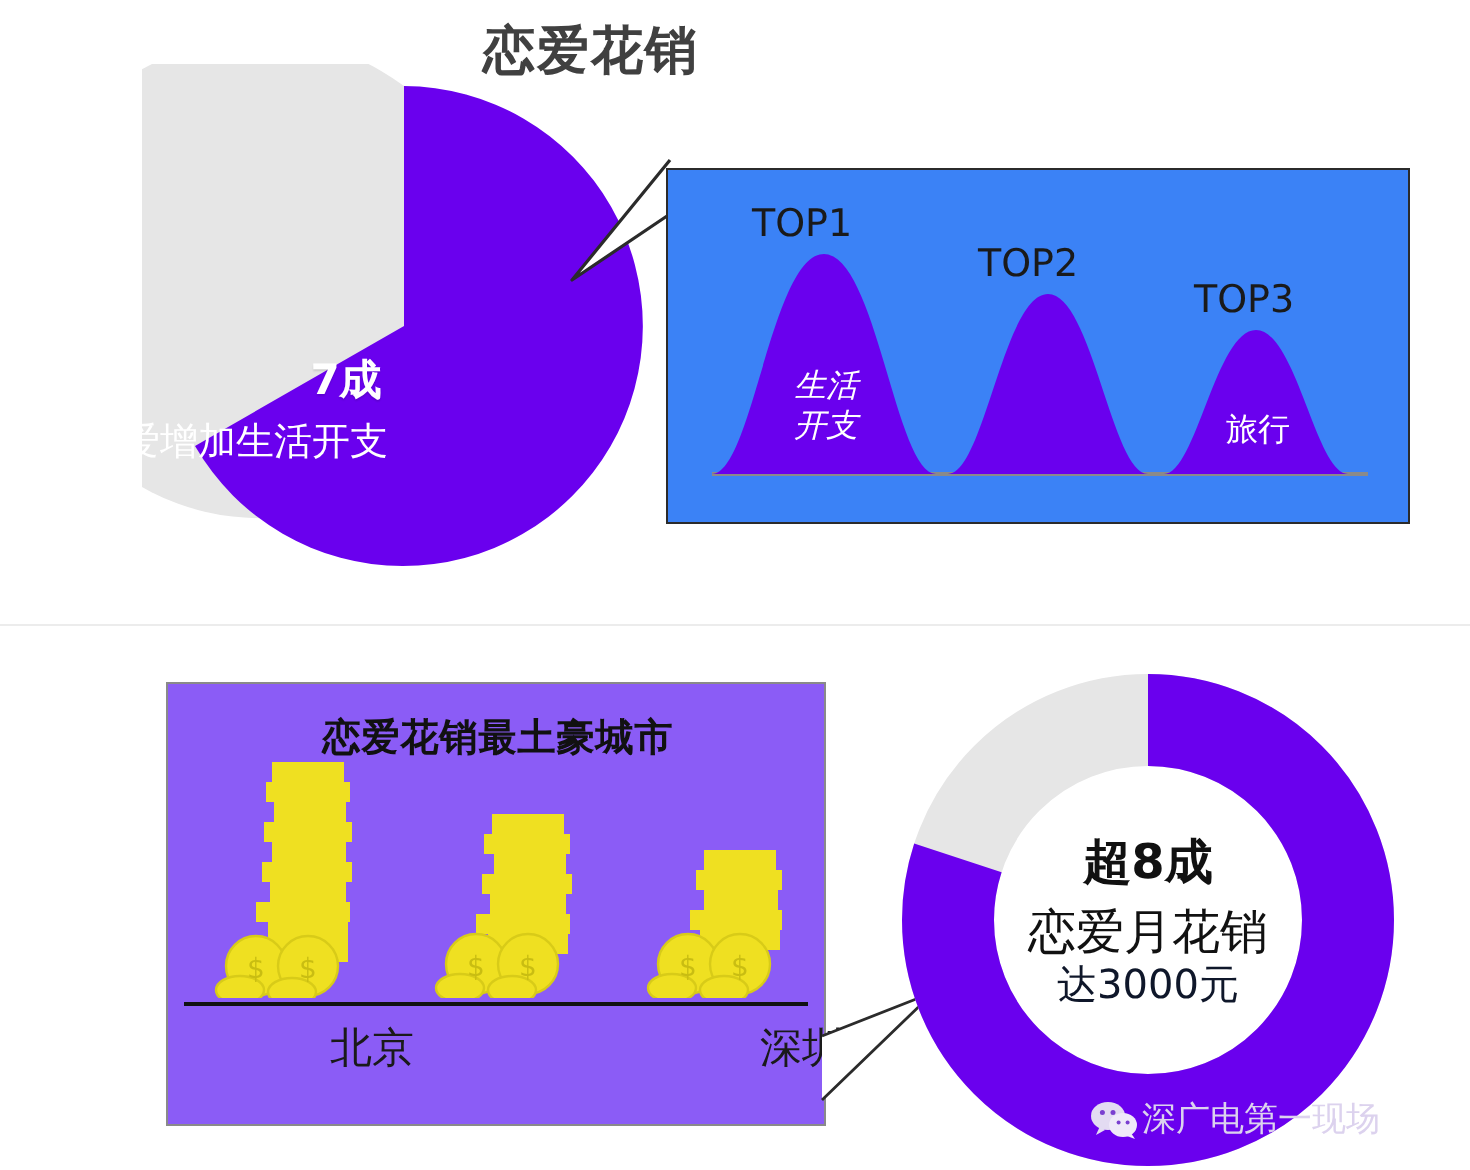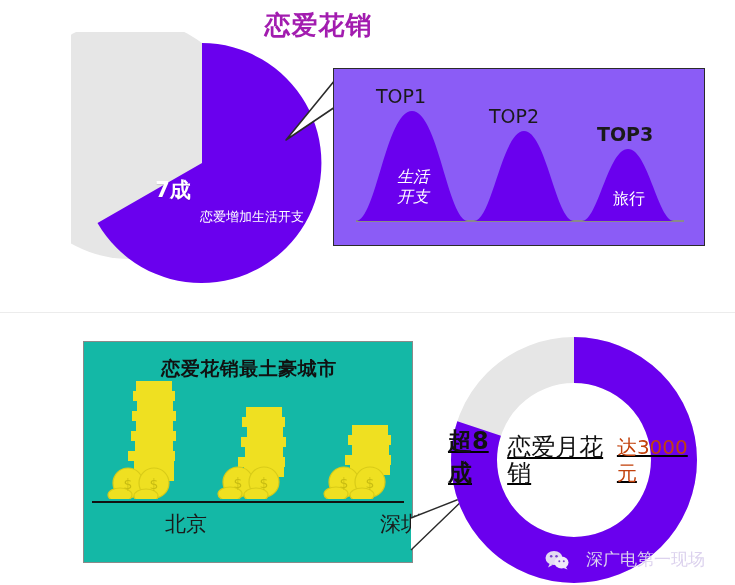--- a/index.html
+++ b/index.html
@@ -8,97 +8,95 @@
     background:#ffffff;
     font-family:"DejaVu Sans","Liberation Sans",sans-serif;
     position:relative;overflow:hidden;
   }
   .stage{position:relative;width:735px;height:585px;}
 
   
   .page-title{
     position:absolute;left:0;top:8px;width:591px;
     text-align:center;
-    font-size:26px;font-weight:bold;color:#a21caf;
+    font-size:26px;font-weight:bold;color:#404040;
     letter-spacing:1px;
-    padding-left:23px;
   }
 
   
   .divider{
     position:absolute;left:0;top:312px;width:735px;height:1px;
     background:#ececec;
   }
 
   
   .pie-wrap{position:absolute;left:42px;top:32px;width:262px;height:262px;padding-left:29px;}
   .pie-svg{display:block;}
   .pie-label-big{
     position:absolute;left:0;top:144px;width:262px;text-align:center;
     font-size:21px;font-weight:bold;color:#ffffff;
     text-shadow:0 1px 1px rgba(0,0,0,.12);
     pointer-events:none;
   }
   .pie-label-sub{
-    position:absolute;left:0;top:176px;width:262px;text-align:right;
-    font-size:13px;color:#ffffff;
+    position:absolute;left:0;top:176px;width:262px;text-align:left;
+    font-size:19px;color:#ffffff;
     pointer-events:none;
   }
 
   
   .topbox{
-    position:absolute;left:333px;top:68px;width:372px;height:178px;
-    border:1.6px solid #2b2b2b;background:#8b5cf6;box-sizing:border-box;
+    position:absolute;left:333px;top:84px;width:372px;height:178px;
+    border:1.6px solid #2b2b2b;background:#3b82f6;box-sizing:border-box;
   }
   .top-svg{position:absolute;left:0;top:0;}
   .toplabel{
     position:absolute;font-size:19px;color:#1a1a1a;white-space:nowrap;
   }
   .peaktext{
     position:absolute;text-align:center;font-size:16px;line-height:20px;
     color:#ffffff;white-space:nowrap;
   }
   
   .tail-top{position:absolute;left:280px;top:60px;}
 
   
   .coinbox{
     position:absolute;left:83px;top:341px;width:330px;height:222px;
-    border:1.4px solid #8a8a8a;background:#14b8a6;box-sizing:border-box;
+    border:1.4px solid #8a8a8a;background:#8b5cf6;box-sizing:border-box;
   }
   .coinbox-title{
     position:absolute;left:0;top:14px;width:330px;text-align:center;
     font-size:19px;font-weight:bold;color:#111111;letter-spacing:.5px;
   }
   .coin-baseline{
     position:absolute;left:8px;top:159px;width:312px;height:1.6px;background:#111111;
   }
   .city-label{
     position:absolute;top:168px;width:110px;text-align:right;
     font-size:21px;color:#1a1a1a;
   }
   .stack{position:absolute;bottom:63px;}
   .tail-bottom{position:absolute;left:405px;top:478px;}
 
   
   .donut-wrap{position:absolute;left:448px;top:334px;width:252px;height:252px;}
   .donut-center{
     position:absolute;left:0;top:0;width:252px;height:252px;
-    display:flex;flex-direction:row;align-items:center;justify-content:center;
+    display:flex;flex-direction:column;align-items:center;justify-content:center;
     pointer-events:none;
-    text-decoration:underline;
   }
   .donut-big{font-size:24px;font-weight:bold;color:#111111;margin-bottom:6px;}
   .donut-l1{font-size:24px;color:#111111;line-height:26px;}
-  .donut-l2{font-size:20px;color:#c2410c;line-height:26px;}
+  .donut-l2{font-size:20px;color:#0f172a;line-height:26px;}
 
   
   .watermark{
     position:absolute;left:545px;top:548px;
-    display:flex;align-items:center;gap:17px;
+    display:flex;align-items:center;gap:2px;
   }
   .wm-text{font-size:17px;color:#dcd2ee;white-space:nowrap;}
 </style>
 </head>
 <body>
 
 <div class="stage">
 
   <div class="page-title">恋爱花销</div>
 
@@ -126,21 +124,21 @@
 
       <path d="M22 152 C 42 152 52 42 78 42 C 104 42 114 152 134 152 Z" fill="#6A00EE"></path>
 
       <path d="M140 152 C 158 152 168 62 190 62 C 212 62 222 152 240 152 Z" fill="#6A00EE"></path>
 
       <path d="M248 152 C 264 152 274 80 294 80 C 314 80 324 152 340 152 Z" fill="#6A00EE"></path>
     </svg>
 
     <div class="toplabel" style="left:42px;top:16px;">TOP1</div>
     <div class="toplabel" style="left:155px;top:36px;">TOP2</div>
-    <div class="toplabel" style="left:263px;top:54px;font-weight:bold;">TOP3</div>
+    <div class="toplabel" style="left:263px;top:54px;">TOP3</div>
 
     <div class="peaktext" style="left:50px;top:98px;width:58px;font-style:italic;">
       <div>生活</div>
       <div>开支</div>
     </div>
     <div class="peaktext" style="left:266px;top:120px;width:58px;">
       <div>旅行</div>
     </div>
   </div>
 

